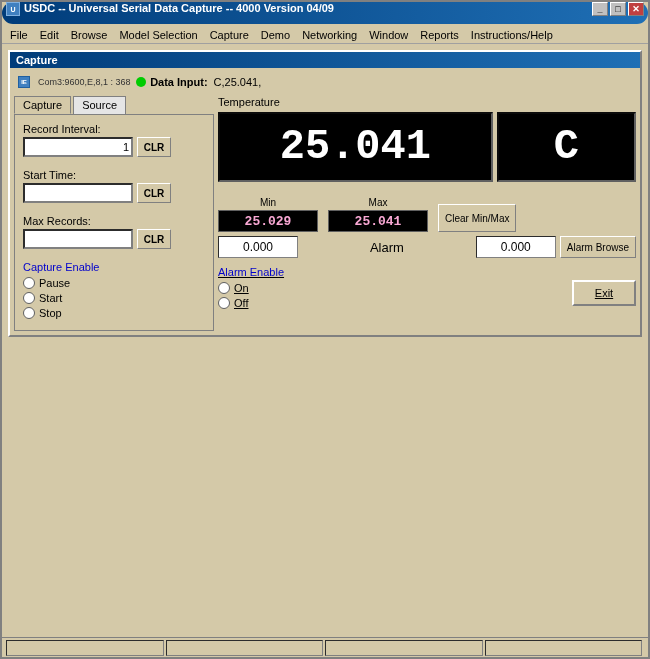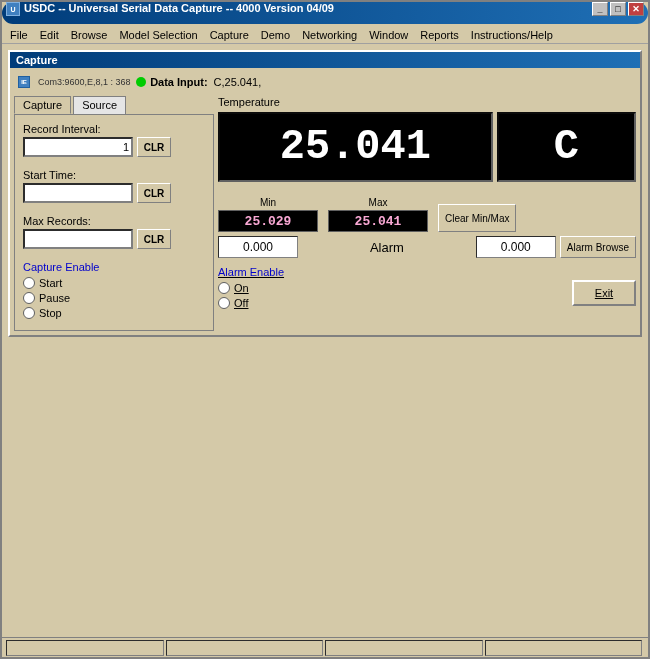--- a/index.html
+++ b/index.html
@@ -535,25 +535,25 @@
               <div class="field-row">
                 <input class="field-input" type="text" value="" style="">
                 <button class="clr-btn">CLR</button>
               </div>
             </div>
 
             <div class="capture-enable">
               <div class="capture-enable-title">Capture Enable</div>
               <div class="radio-row">
                 <div class="radio-circle"></div>
-                <span>Start</span>
+                <span>Pause</span>
               </div>
               <div class="radio-row">
                 <div class="radio-circle"></div>
-                <span>Pause</span>
+                <span>Start</span>
               </div>
               <div class="radio-row">
                 <div class="radio-circle"></div>
                 <span>Stop</span>
               </div>
             </div>
           </div>
         </div>
 
         <div class="right-panel">

